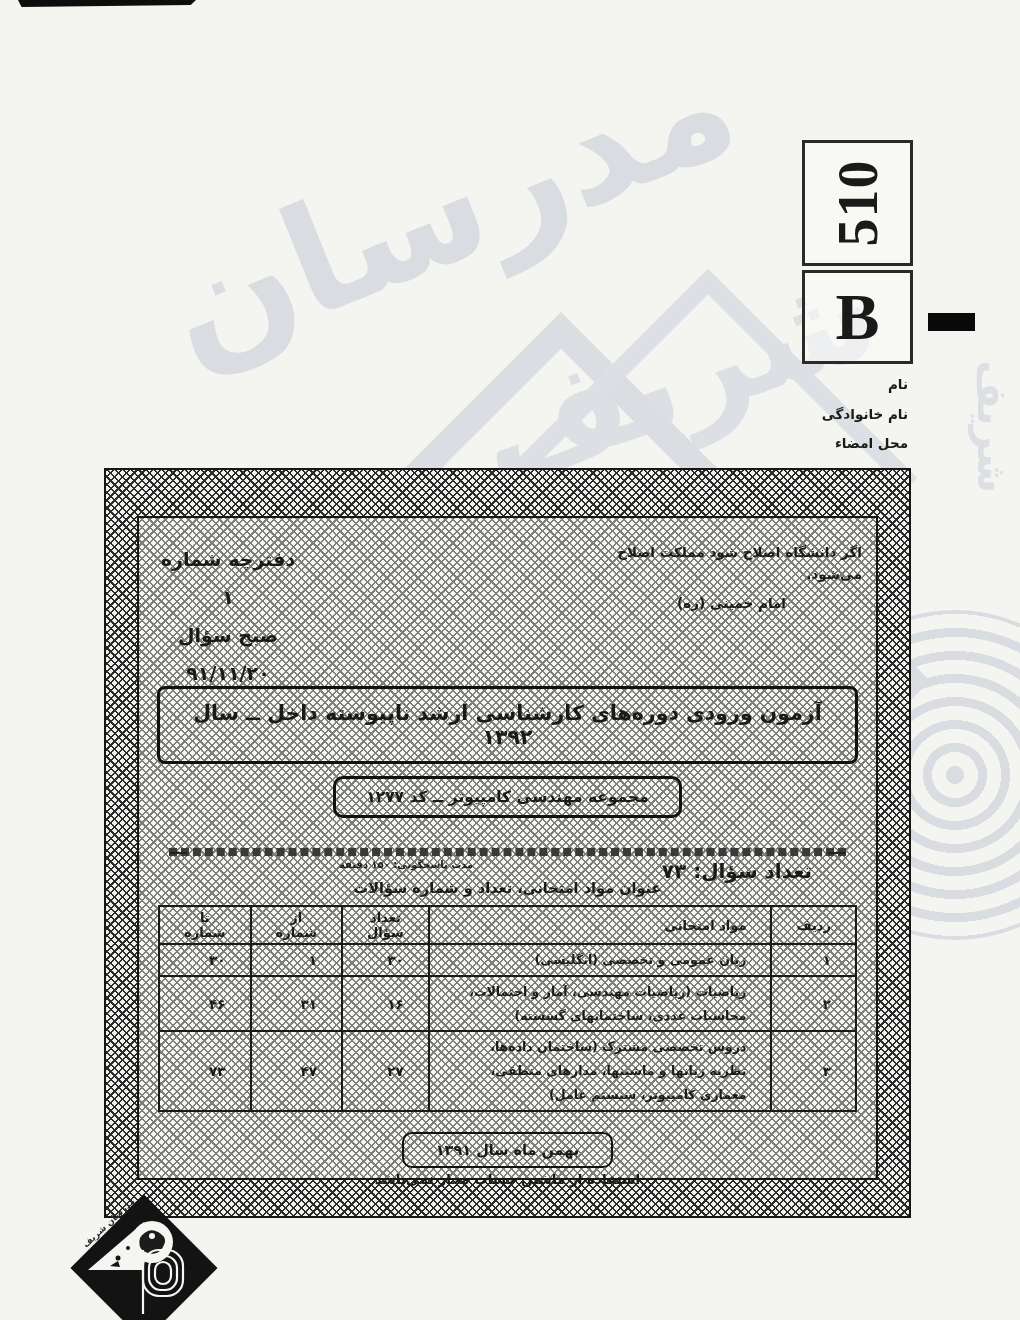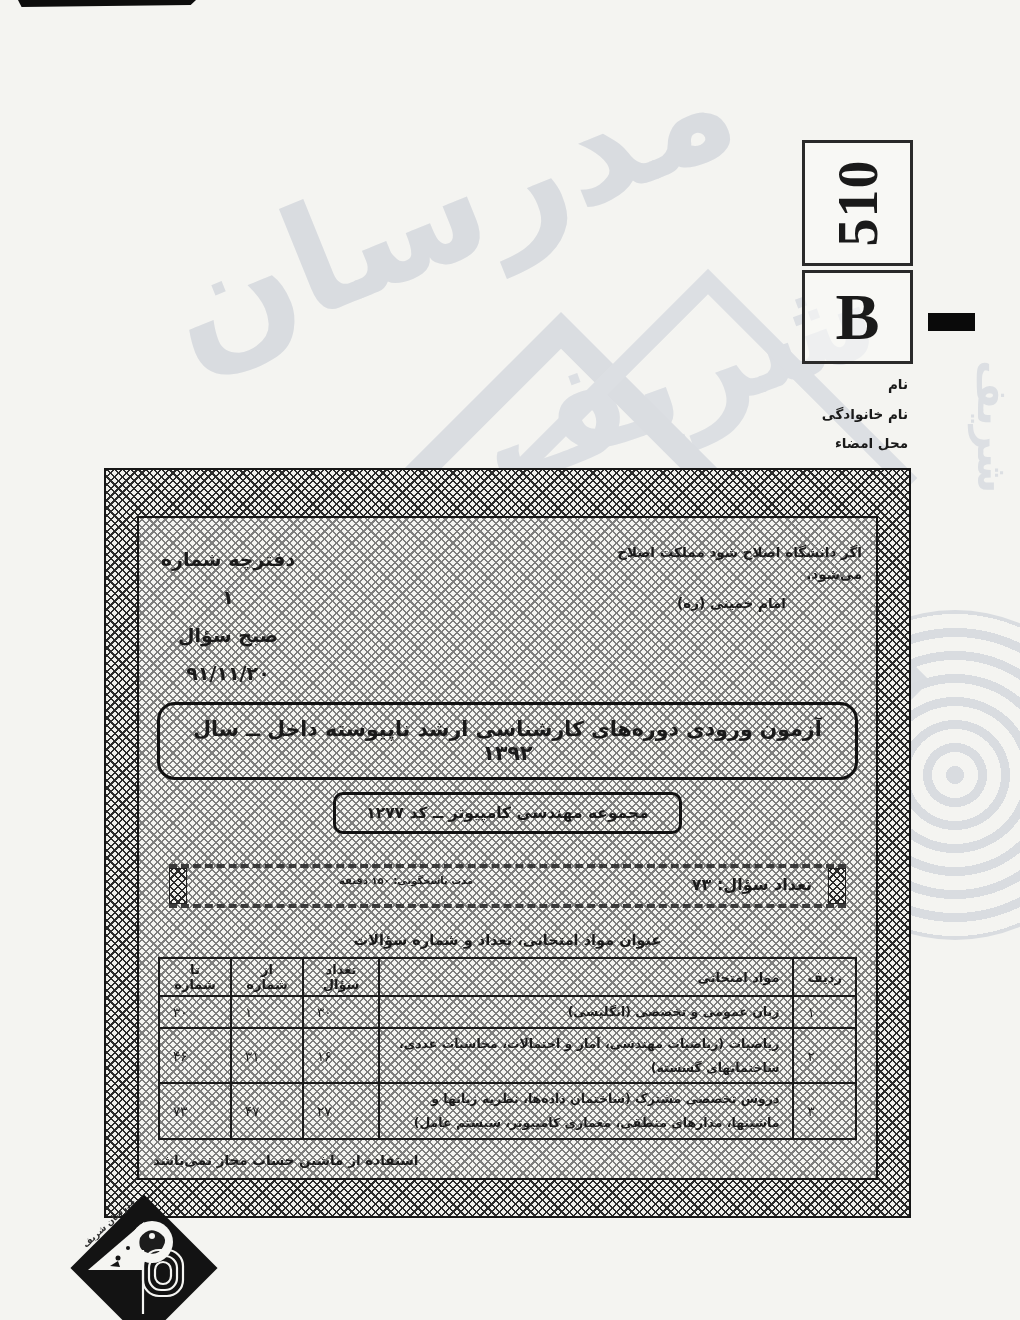--- a/index.html
+++ b/index.html
@@ -72,59 +72,59 @@
   }
   
   .frame-header{display:flex;justify-content:space-between;align-items:flex-start;min-height:148px;}
   .quote-block{width:290px;padding-top:14px;font-weight:bold;font-size:13.5px;line-height:1.6;}
   .quote-attrib{margin-right:76px;margin-top:8px;}
   .org-block{width:230px;text-align:center;padding-top:12px;}
   .org-lines{font-size:10.5px;font-weight:bold;line-height:1.9;margin-top:6px;}
   .booklet-block{width:150px;text-align:center;font-size:19px;font-weight:bold;line-height:2;padding-top:12px;}
   
   .title-box{
-    margin:10px 4px 0;border:3px solid #111;border-radius:18px;
+    margin:10px 4px 0;border:3px solid #111;border-radius:8px;
     text-align:center;font-weight:bold;font-size:20.5px;padding:12px 8px;
   }
   .subject-box{
     width:fit-content;margin:12px auto 0;border:3px solid #111;border-radius:10px;
     text-align:center;font-weight:bold;font-size:15.5px;padding:9px 30px;
   }
   
   .info-bar{
     margin:30px 16px 0;position:relative;height:36px;
     border-top:4px dashed #3a3a3a;border-bottom:4px dashed #3a3a3a;
   }
   .info-bar .endcap{
     position:absolute;top:0;height:100%;width:18px;border:1px solid #222;box-sizing:border-box;
   }
   .endcap-right{right:0;}
   .endcap-left{left:0;}
-  .info-count{position:absolute;right:34px;top:7px;font-size:16px;font-weight:bold;}
+  .info-count{position:absolute;right:34px;top:7px;font-size:20px;font-weight:bold;}
   .info-duration{position:absolute;left:170px;top:7px;font-size:10px;font-weight:bold;direction:rtl;}
   
   .table-caption{text-align:center;font-size:14.5px;font-weight:bold;margin-top:24px;}
   table.exam-table{
     border-collapse:collapse;direction:rtl;width:calc(100% - 10px);
     margin:9px auto 0;font-size:12.5px;
   }
-  .exam-table th,.exam-table td{border:2px solid #1a1a1a;padding:3px 13px;}
+  .exam-table th,.exam-table td{border:2px solid #1a1a1a;padding:3px 24px;}
   .exam-table th{font-size:13px;font-weight:bold;height:24px;}
   .col-radif{width:54px;}
   .col-count{width:76px;}
   .col-from{width:72px;}
   .col-to{width:72px;}
-  .cell-num{text-align:left;font-weight:normal;font-size:13.5px;}
+  .cell-num{text-align:right;font-weight:bold;font-size:13.5px;}
   .cell-subject{text-align:right;font-weight:600;line-height:1.9;padding:5px 10px;margin-left:32px;}
   
   .month-box{
     width:fit-content;margin:20px auto 0;border:2.5px solid #111;border-radius:10px;
     font-size:14.5px;font-weight:bold;padding:8px 32px;
   }
-  .calc-note{text-align:left;font-size:13.5px;font-weight:bold;margin-top:12px;}
+  .calc-note{text-align:center;font-size:13.5px;font-weight:bold;margin-top:3px;}
   
   .stamp{position:absolute;left:48px;top:1186px;width:210px;height:134px;z-index:5;}
   .stamp svg{overflow:visible;}
   .stamp-label{font-size:9px;font-weight:bold;fill:#2e2e2e;}
 </style>
 </head>
 <body>
 
 <div class="wm wm-big-text" style="left:150px;top:120px;font-size:150px;transform:rotate(-22deg);letter-spacing:6px;">مدرسان</div>
 <div class="wm wm-big-text" style="left:470px;top:300px;font-size:130px;transform:rotate(-20deg);letter-spacing:4px;color:#dcdfe3;">شریف</div>
@@ -217,20 +217,23 @@
         <tr>
           <td class="cell-num">۳</td>
           <td class="cell-subject">دروس تخصصی مشترک (ساختمان داده‌ها، نظریه زبانها و ماشینها، مدارهای منطقی، معماری کامپیوتر، سیستم عامل)</td>
           <td class="cell-num">۲۷</td>
           <td class="cell-num">۴۷</td>
           <td class="cell-num">۷۳</td>
         </tr>
       </tbody>
     </table>
 
+    <div class="month-box">
+      <span>بهمن ماه سال ۱۳۹۱</span>
+    </div>
 
     <div class="calc-note">استفاده از ماشین حساب مجاز نمی‌باشد</div>
 
   </div>
 </div>
 
 <div class="stamp">
   <svg width="210" height="134" viewBox="0 0 210 134">
     <rect x="44" y="30" width="104" height="104" transform="rotate(45 96 82)" fill="#131313"></rect>
     <path d="M40 84 L96 36 L96 84 Z" fill="#f5f5f2"></path>

